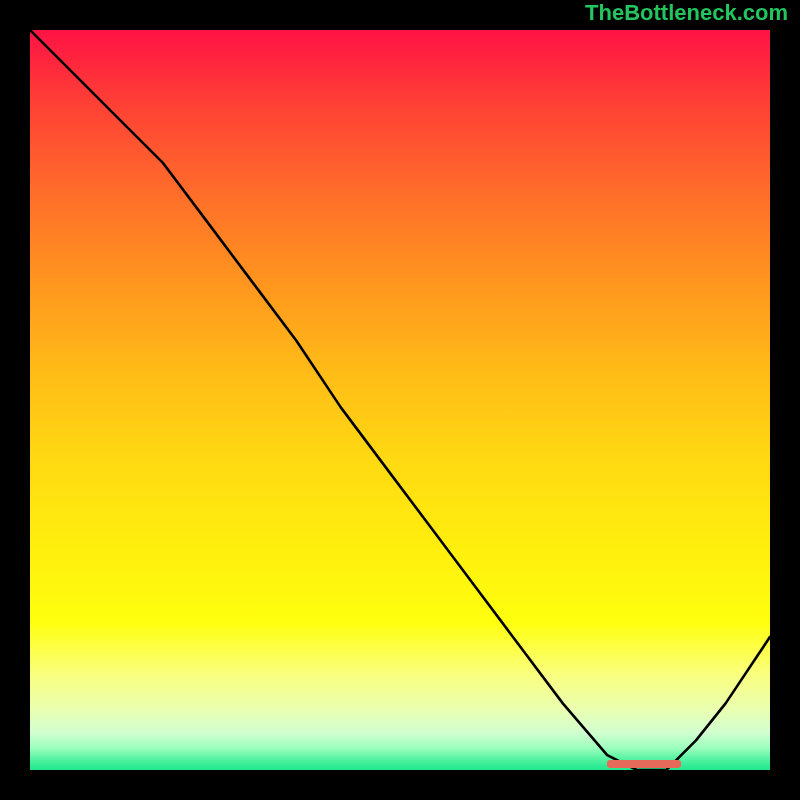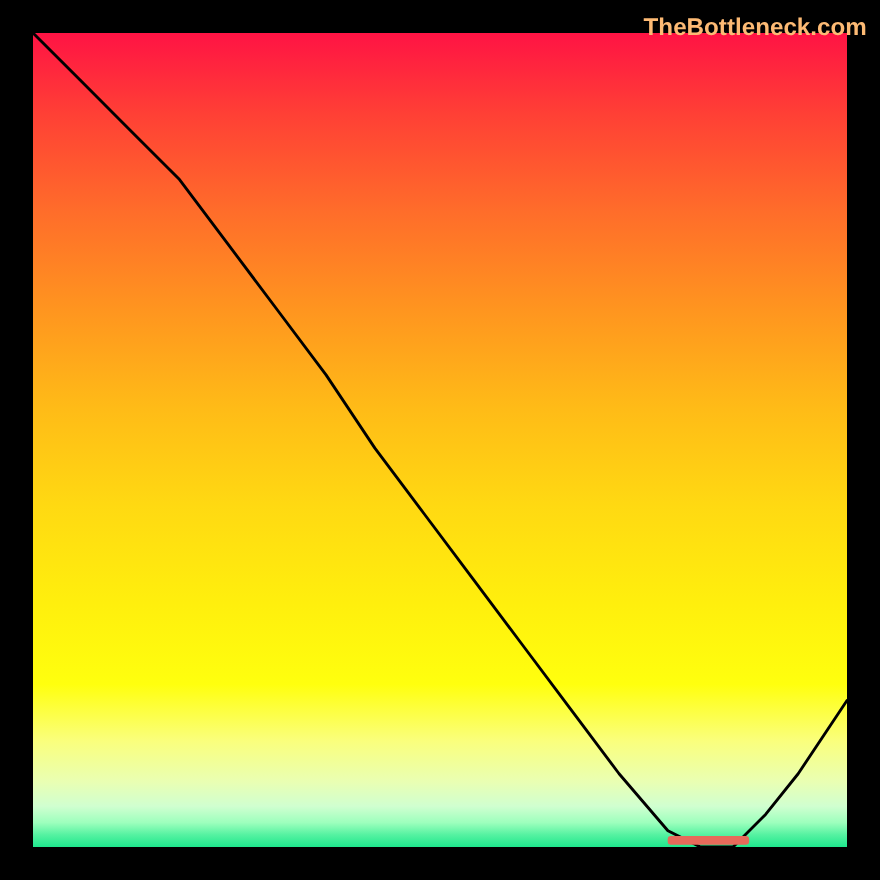--- a/index.html
+++ b/index.html
@@ -6,23 +6,23 @@
   body {
     width: 800px;
     height: 800px;
     background: #000000;
     position: relative;
     font-family: Arial, Helvetica, sans-serif;
     overflow: hidden;
   }
   .attribution {
     position: absolute;
-    top: 12px;
+    top: 0;
     right: 12px;
-    color: #fdba74;
+    color: #22c55e;
     font-size: 22px;
     font-weight: bold;
     z-index: 10;
   }
   .plot-area {
     position: absolute;
     left: 30px;
     top: 30px;
     width: 740px;
     height: 740px;

